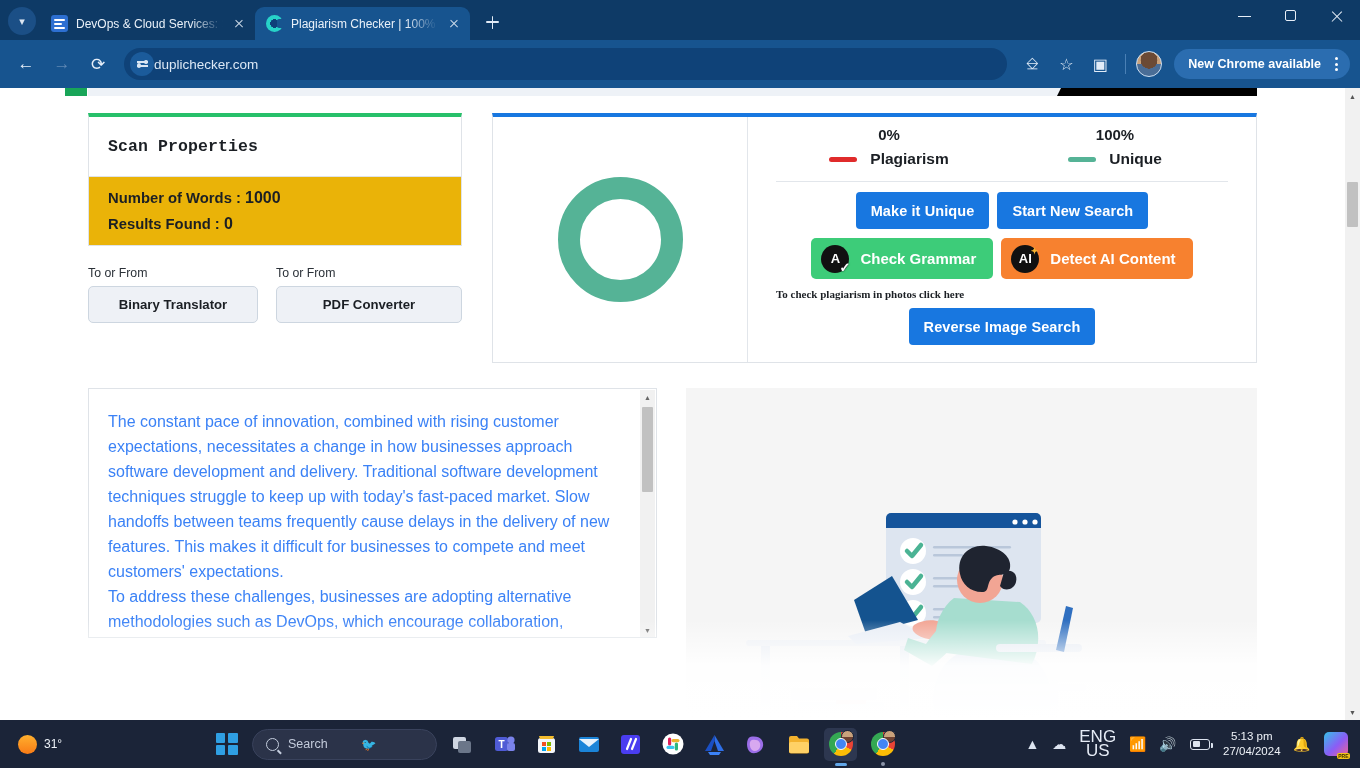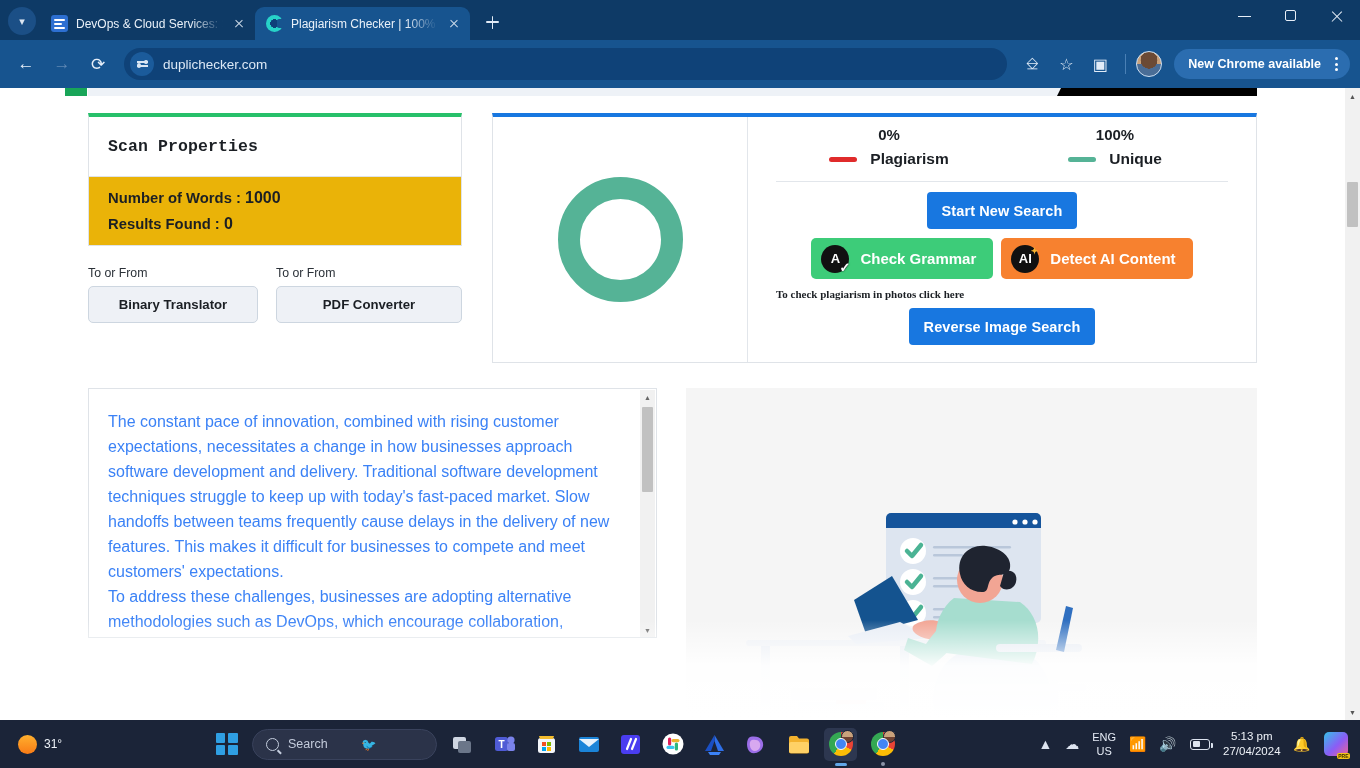--- a/index.html
+++ b/index.html
@@ -69,21 +69,21 @@
   }
   .wc-close i { left: 16px; top: 15.5px; width: 14px; height: 1.4px; }
   .wc-close i:first-child { transform: rotate(45deg); }
   .wc-close i:last-child { transform: rotate(-45deg); }
 
   .omnibar { height: 48px; background: #17548f; display: flex; align-items: center; padding: 0 10px; gap: 4px; }
   .navbtn { width: 32px; height: 32px; position: relative; flex: none; color: #e7eff9; display:flex; align-items:center; justify-content:center; font-size:17px; }
   .navbtn.dim { color: #5f88b5; }
   .urlbox {
     flex: 1; height: 32px; background: #0f4278; border-radius: 16px;
-    display: flex; align-items: center; padding: 0 14px 0 6px; gap: 9px; margin: 0 6px;
+    display: flex; align-items: center; padding: 0 14px 0 6px; margin: 0 6px;
   }
   .urlicon {
     width: 24px; height: 24px; border-radius: 12px; background: #1b5b9b; flex: none;
     display: flex; flex-direction: column; align-items: center; justify-content: center; gap: 2px;
   }
   .urlicon span { width: 11px; height: 1.6px; background: #dbe7f4; display: block; position: relative; }
   .urlicon span::after { content:""; position:absolute; top:-1.6px; width:4px; height:4.6px; border-radius:50%; background:#dbe7f4; }
   .urlicon span:nth-child(1)::after { right: 0; }
   .urlicon span:nth-child(2)::after { left: 0; }
   .urltext { font-size: 13.5px; color: #dce8f5; }
@@ -235,21 +235,21 @@
   .tbicon { width: 33px; height: 33px; border-radius: 5px; display: flex; align-items: center; justify-content: center; position: relative; flex: none; }
   .tbicon.running::after { content:""; position:absolute; bottom:-5px; left:50%; transform:translateX(-50%); width:12px; height:3px; border-radius:2px; background:#62a7e8; }
   .tbicon.dotted::after { content:""; position:absolute; bottom:-5px; left:50%; transform:translateX(-50%); width:4px; height:4px; border-radius:50%; background:#8b94a8; }
   .tbicon.sel { background: #2d3750; }
   .chrome-glyph { width: 24px; height: 24px; border-radius: 50%;
     background: conic-gradient(#ea4335 0 33%, #fbbc05 33% 60%, #34a853 60% 100%); position: relative; }
   .chrome-glyph::after { content:""; position:absolute; left:50%; top:50%; transform:translate(-50%,-50%); width:10px; height:10px; border-radius:50%; background:#4285f4; border:1.5px solid #fff; }
   .chrome-badge { position:absolute; right:-1px; top:-2px; width:13px; height:13px; border-radius:50%;
     background: linear-gradient(#c9a27c 0 55%, #6f4232 55% 100%); border:1px solid #1b2438; }
   .tray { margin-left: auto; display: flex; align-items: center; gap: 13px; padding-right: 12px; }
-  .tray-txt { font-size: 11px; color: #e6ecf6; text-align: center; line-height: 14px; }
+  .tray-txt { font-size: 17px; color: #e6ecf6; text-align: center; line-height: 14px; }
   .tray-ico { font-size: 14px; color: #dde4f0; }
   .battery { width: 20px; height: 11px; border: 1.4px solid #dde4f0; border-radius: 3px; position: relative; }
   .battery::after { content:""; position:absolute; right:-3.5px; top:3px; width:2px; height:5px; background:#dde4f0; border-radius:0 1px 1px 0; }
   .battery i { position:absolute; left:1.5px; top:1.5px; width:7px; height:6px; background:#dde4f0; border-radius:1px; }
   .clock { font-size: 11.5px; color: #eef2f8; text-align: center; line-height: 15px; }
   .copilot { width: 24px; height: 24px; border-radius: 5px;
     background: linear-gradient(135deg,#35c1e8,#8b5cf6 55%,#f06292); position: relative; }
   .copilot::after { content:"PRE"; position:absolute; right:-2px; bottom:-3px; font-size:5px; font-weight:bold;
     color:#3a2c00; background:#f5c518; border-radius:2px; padding:0 1.5px; }
 </style>
@@ -369,20 +369,21 @@
               <span class="legend-row">
                 <i class="legend-dash" style="background:#55b396;"></i>
                 <span class="legend-name">Unique</span>
               </span>
             </div>
           </div>
 
           <div class="hr"></div>
 
           <div class="btn-row">
+            <button class="b-blue">Make it Unique</button>
             <button class="b-blue">Start New Search</button>
           </div>
 
           <div class="btn-row">
             <button class="b-act b-green">
               <span class="badge g">A</span>
               <span>Check Grammar</span>
             </button>
             <button class="b-act b-orange">
               <span class="badge ai">AI</span>

